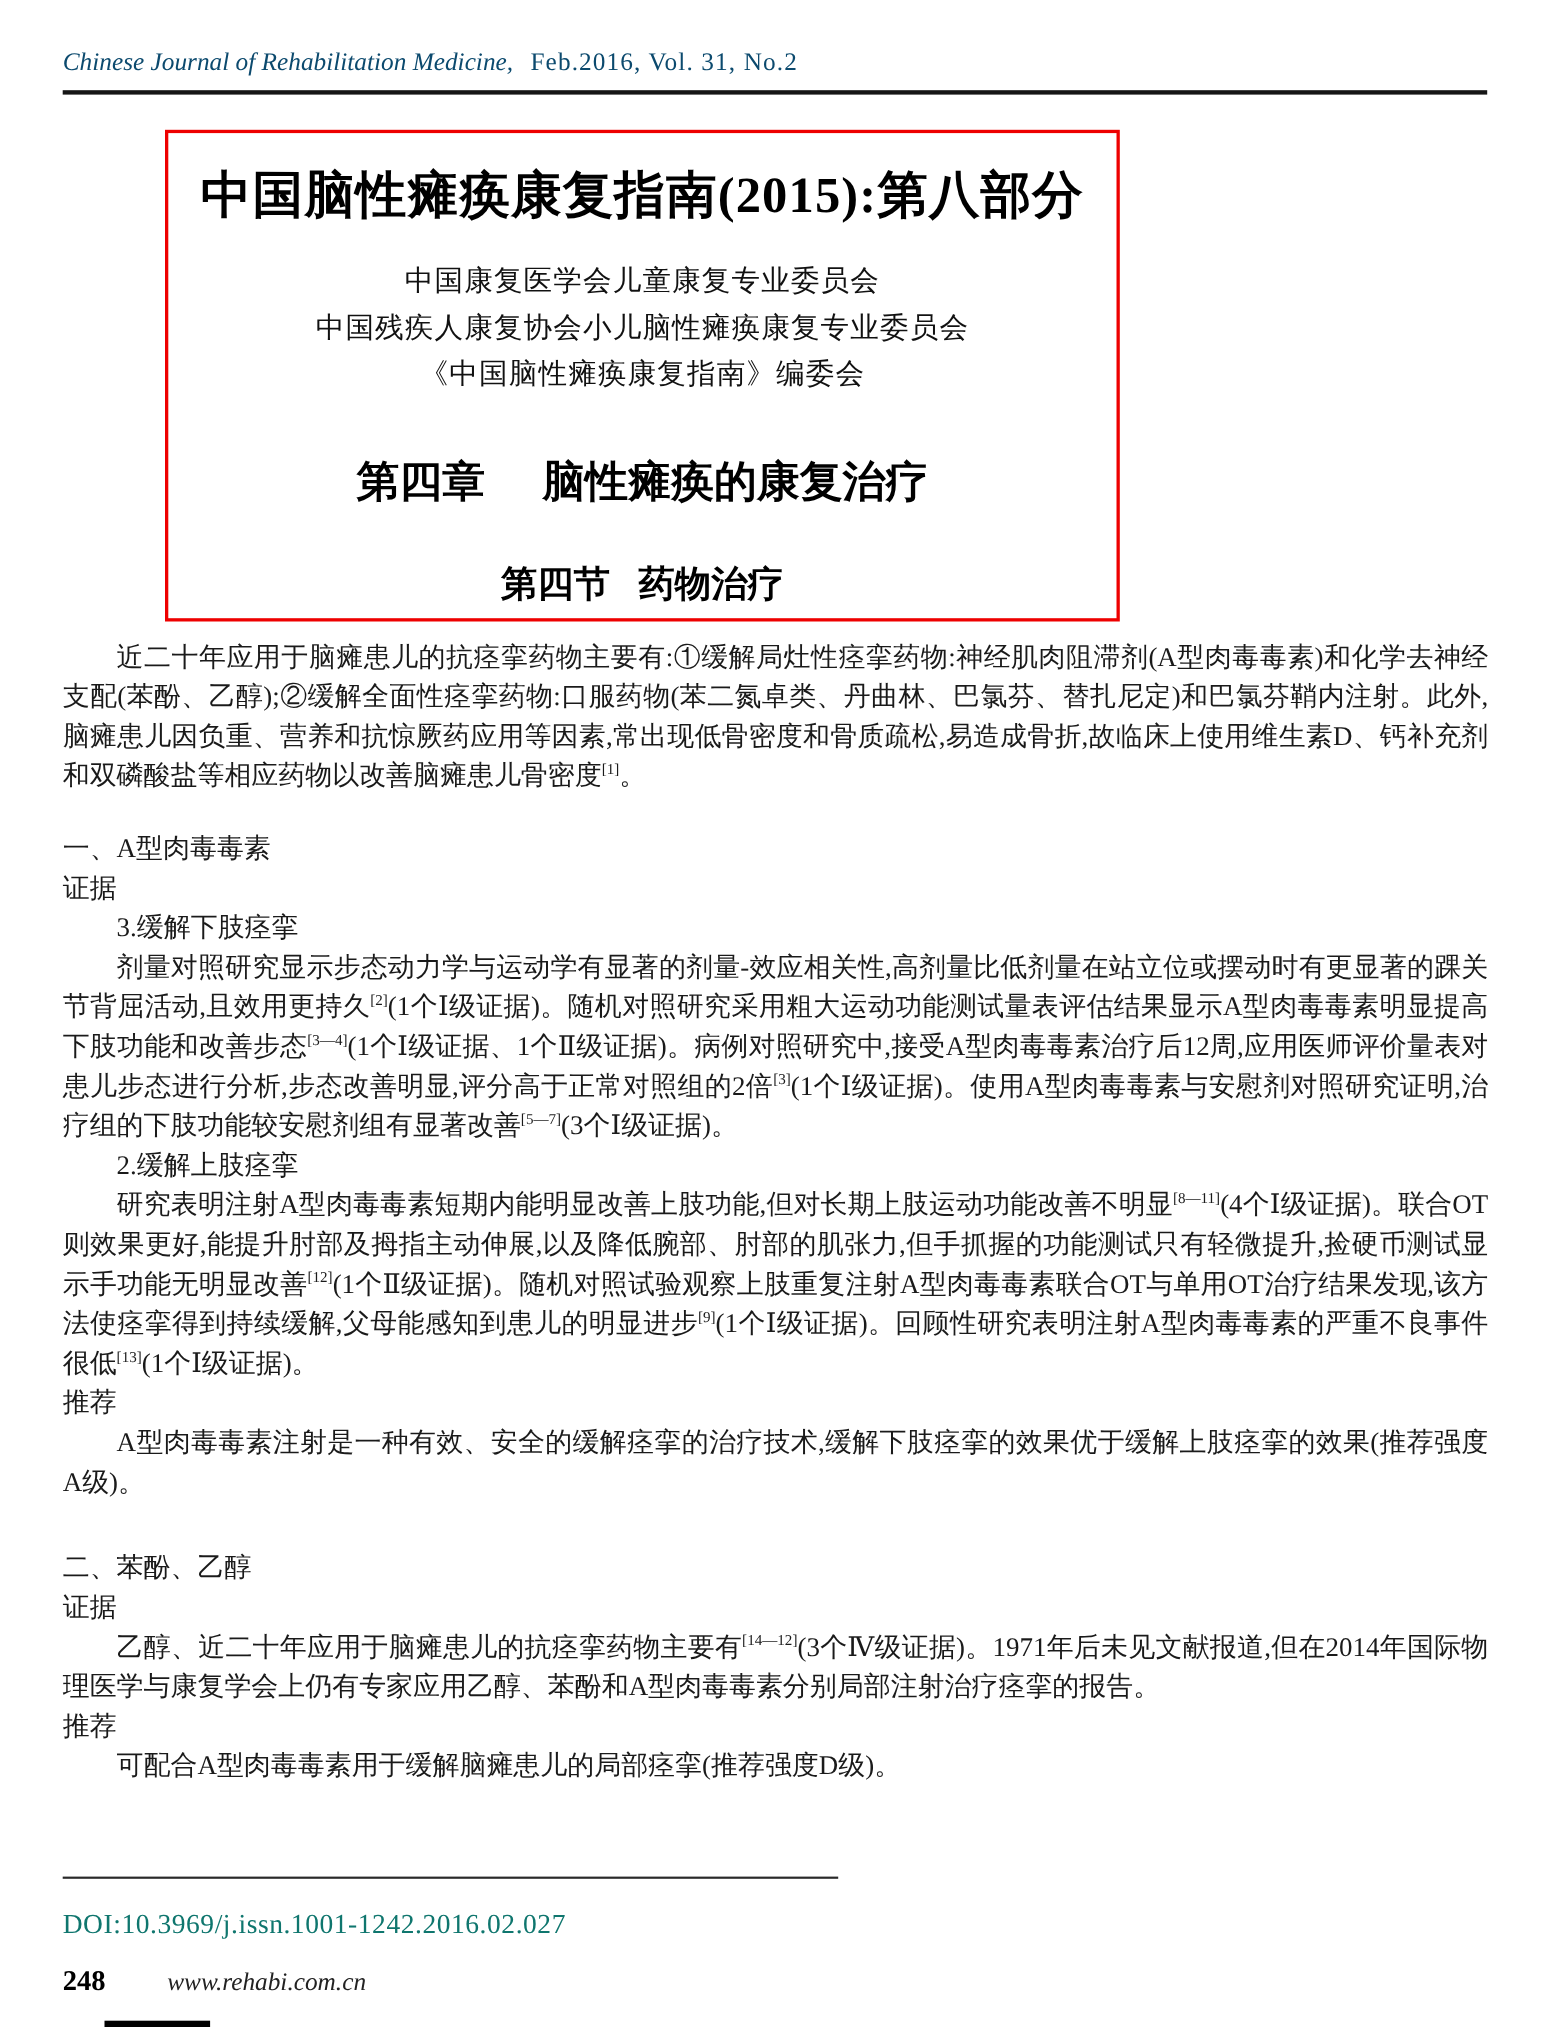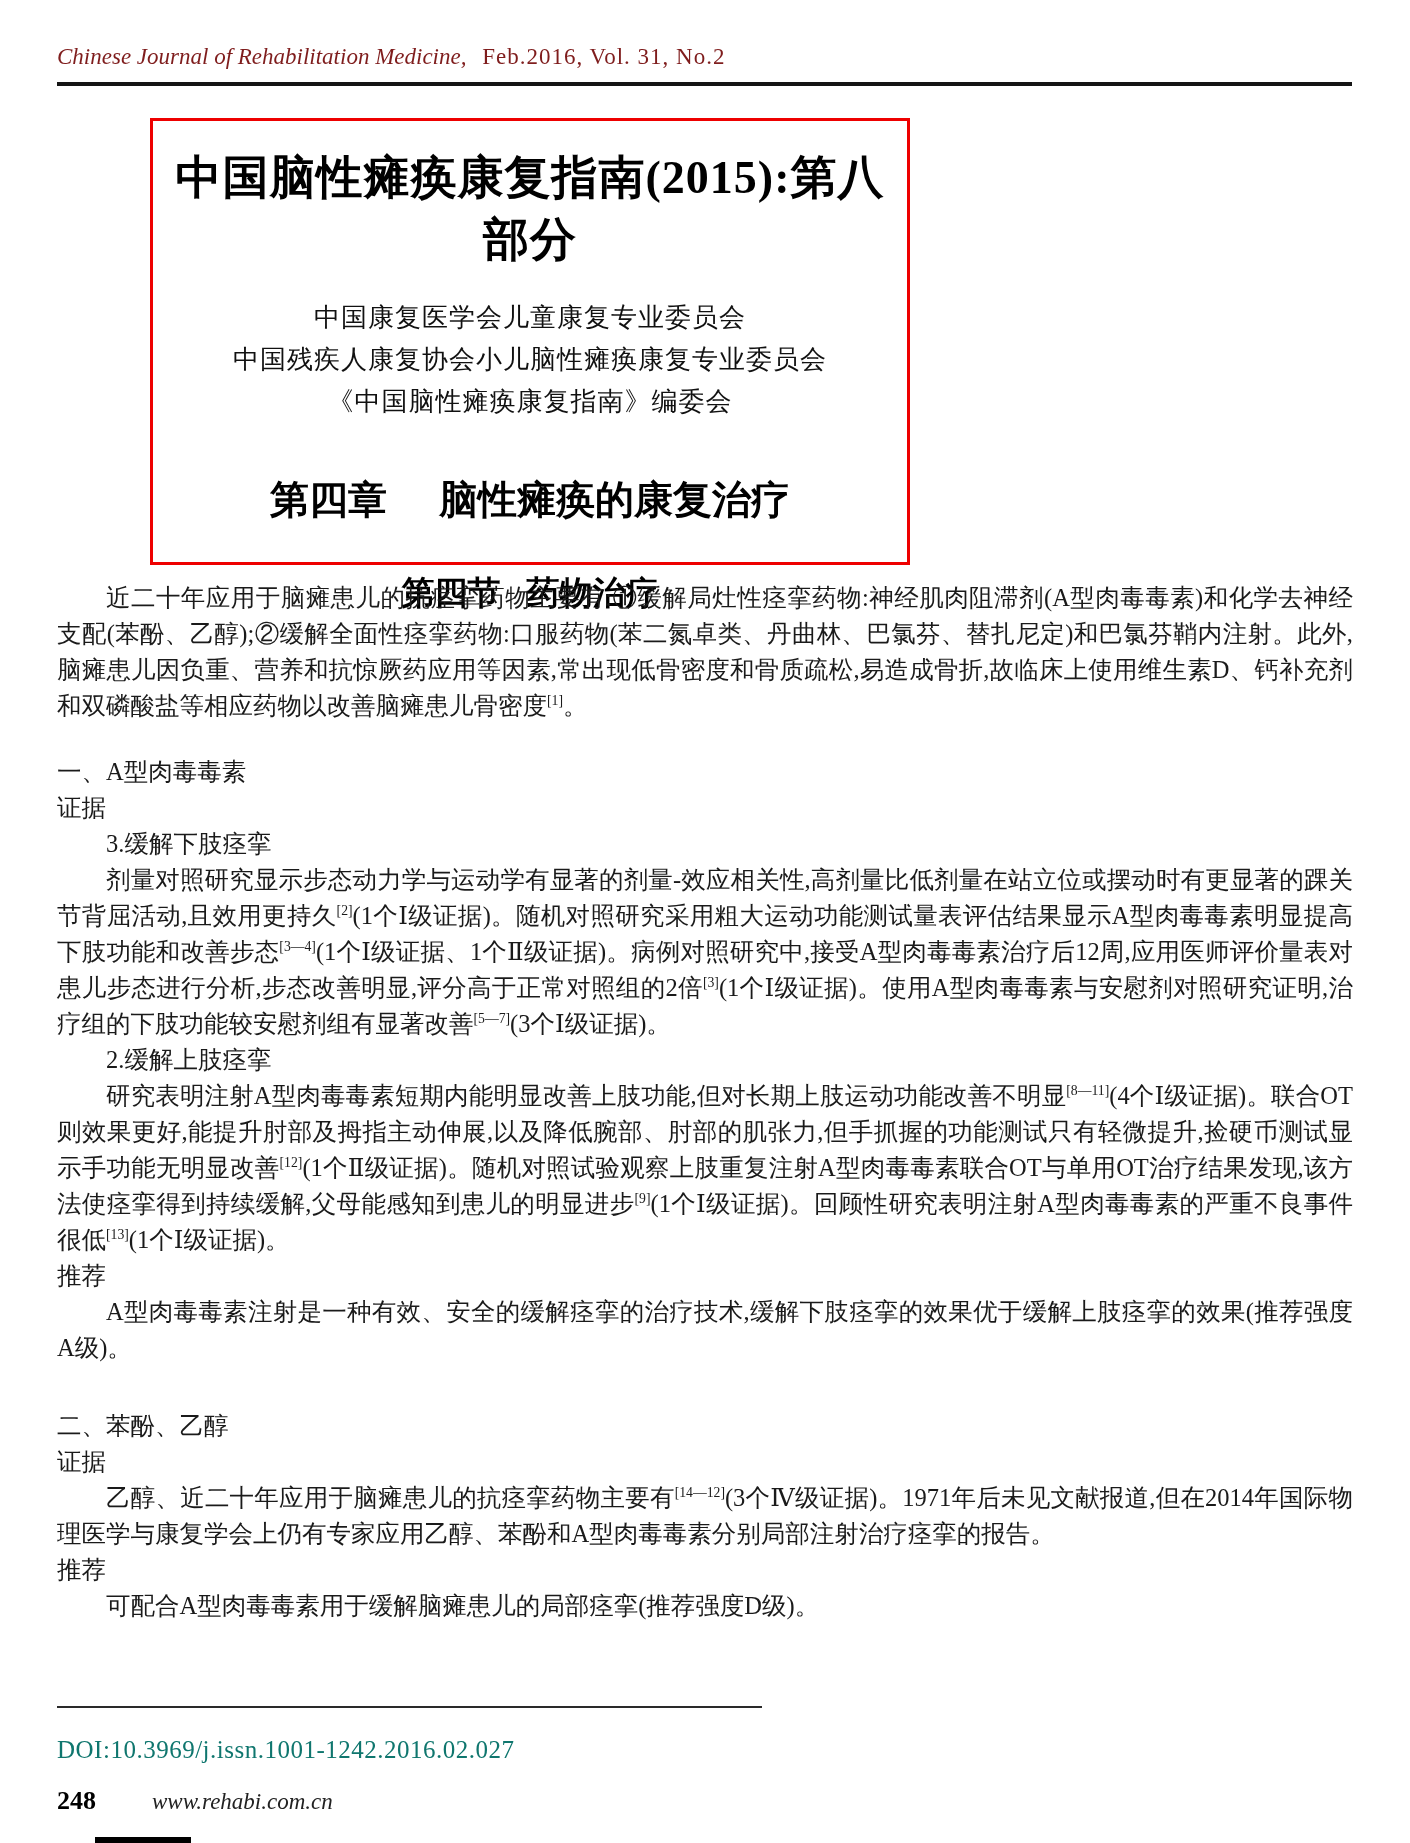--- a/index.html
+++ b/index.html
@@ -8,32 +8,32 @@
     width: 1410px; height: 1843px;
     position: relative;
     font-family: "Liberation Serif", "DejaVu Serif", serif;
     color: #1c1c1c;
   }
   .page { position: absolute; inset: 0; background: #fff; }
 
   
   .jr-header {
     position: absolute; left: 57px; top: 44px; width: 1295px;
-    font-size: 23px; white-space: nowrap; color: #7f1d1d;
+    font-size: 23px; white-space: nowrap; color: #0c4a6e;
   }
   .jr-header .jr-title { font-style: italic; }
   .jr-header .jr-issue { font-style: normal; margin-left: 10px; letter-spacing: 1px; }
   .jr-rule {
     position: absolute; left: 57px; top: 82px; width: 1295px; height: 4px;
     background: #151515;
   }
 
   
   .title-box {
-    position: absolute; left: 150px; top: 118px; width: 760px; height: 447px;
+    position: absolute; left: 150px; top: 118px; width: 868px; height: 447px;
     border: 3px solid #ee0000;
     text-align: center;
   }
   .main-title {
     margin-top: 26px;
     font-size: 46px; font-weight: bold; letter-spacing: 1px;
     color: #000;
   }
   .committees { margin-top: 26px; }
   .committee-line {

